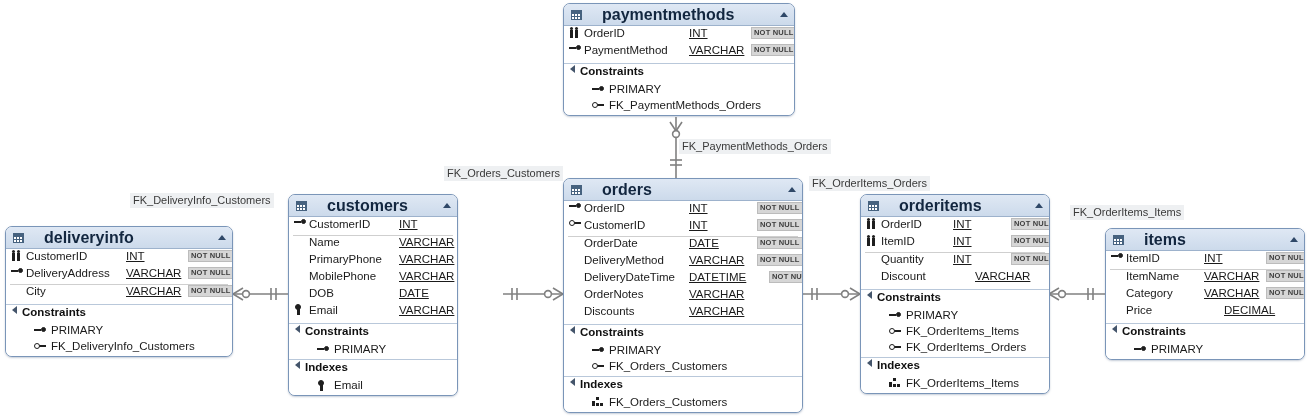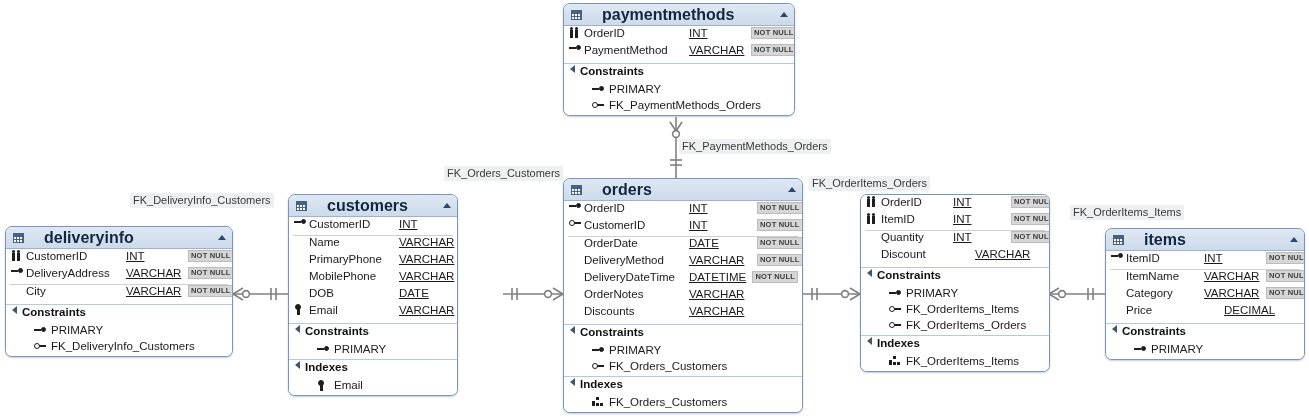--- a/index.html
+++ b/index.html
@@ -439,21 +439,21 @@
           </div>
           <div class="frow">
             <span class="ficon"></span>
             <span class="fname" style="width: 105px;">DeliveryMethod</span>
             <span class="ftype" style="width: 68px;">VARCHAR</span>
             <span class="fflag">NOT NULL</span>
           </div>
           <div class="frow">
             <span class="ficon"></span>
             <span class="fname" style="width: 105px;">DeliveryDateTime</span>
-            <span class="ftype" style="width: 48px;">DATETIME</span>
+            <span class="ftype" style="width: 80px;">DATETIME</span>
             <span class="fflag">NOT NULL</span>
           </div>
           <div class="frow">
             <span class="ficon"></span>
             <span class="fname" style="width: 105px;">OrderNotes</span>
             <span class="ftype" style="width: 68px;">VARCHAR</span>
             <span class="fflag empty">&nbsp;</span>
           </div>
           <div class="frow">
             <span class="ficon"></span>
@@ -530,20 +530,25 @@
           </div>
           <div class="sec-row">
             <span class="ficon">
               <span class="ico ico-fk"></span>
             </span>
             <span>FK_PaymentMethods_Orders</span>
           </div>
         </div>
       </div>
       <div class="table-box" style="left: 860px; top: 194px; width: 190px;">
+        <div class="tbl-header">
+          <span class="grid-icon"></span>
+          <span class="tbl-title">orderitems</span>
+          <span class="collapse-tri"></span>
+        </div>
         <div class="fields">
           <div class="frow">
             <span class="ficon">
               <span class="ico ico-pk2"></span>
             </span>
             <span class="fname" style="width: 72px;">OrderID</span>
             <span class="ftype" style="width: 58px;">INT</span>
             <span class="fflag">NOT NULL</span>
           </div>
           <div class="frow">

